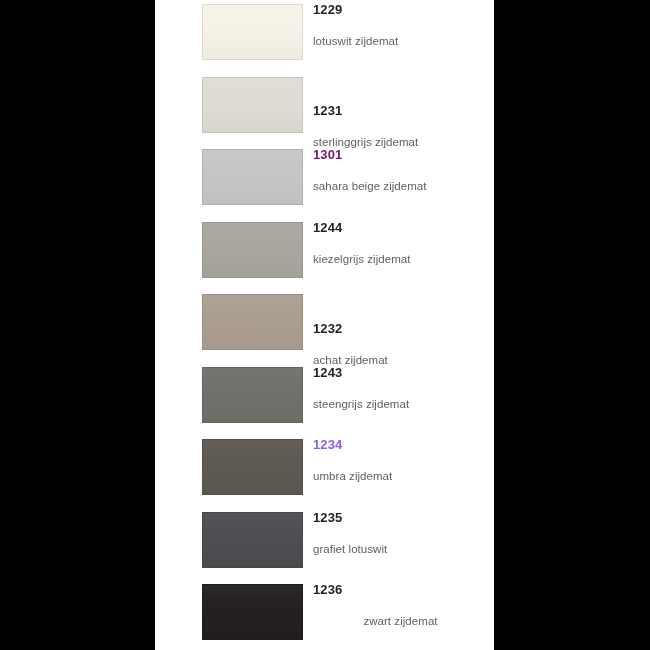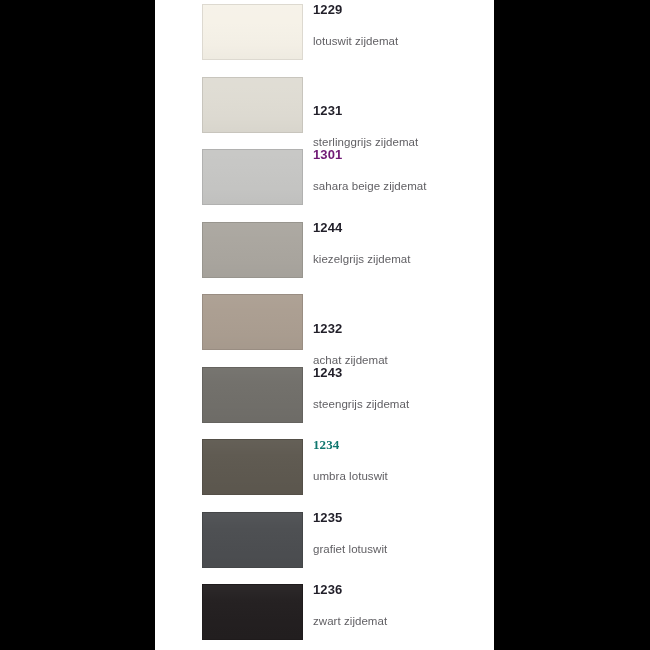--- a/index.html
+++ b/index.html
@@ -138,36 +138,36 @@
         <div class="chip" style="background-color: rgb(113, 111, 106);"></div>
         <div class="labels">
           <div class="code" style="color: rgb(33, 31, 41);">1243</div>
           <div class="desc" style="color: rgb(96, 95, 99);">steengrijs zijdemat</div>
         </div>
       </div>
 
       <div class="swatch-row">
         <div class="chip" style="background-color: rgb(94, 89, 80);"></div>
         <div class="labels">
-          <div class="code" style="color: #0f766e; font-family: Liberation Serif, serif;">1234</div>
-          <div class="desc" style="color: rgb(96, 95, 99);">umbra lotuswit</div>
+          <div class="code" style="color: #8b5cf6;">1234</div>
+          <div class="desc" style="color: rgb(96, 95, 99);">umbra zijdemat</div>
         </div>
       </div>
 
       <div class="swatch-row">
         <div class="chip" style="background-color: rgb(76, 78, 81);"></div>
         <div class="labels">
           <div class="code" style="color: rgb(33, 31, 41);">1235</div>
           <div class="desc" style="color: rgb(96, 95, 99);">grafiet lotuswit</div>
         </div>
       </div>
 
       <div class="swatch-row">
         <div class="chip" style="background-color: rgb(35, 31, 32);"></div>
         <div class="labels">
           <div class="code" style="color: rgb(33, 31, 41);">1236</div>
-          <div class="desc" style="color: rgb(96, 95, 99);">zwart zijdemat</div>
+          <div class="desc" style="color: rgb(96, 95, 99); text-align: center;">zwart zijdemat</div>
         </div>
       </div>
 
     </div>
   </div>
 </div>
 
 </body></html>

